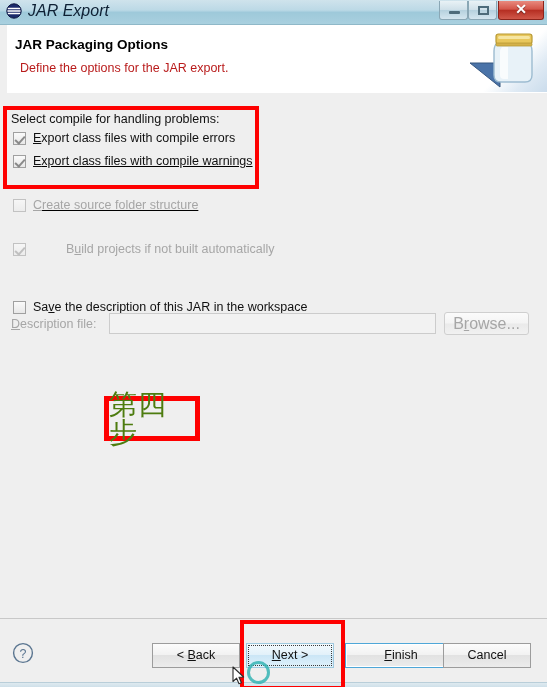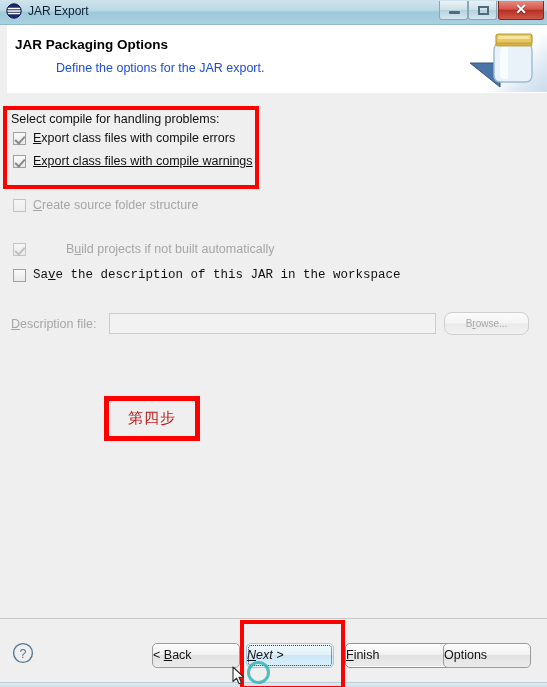--- a/index.html
+++ b/index.html
@@ -36,24 +36,25 @@
     left: 6px; top: 3px;
     display: flex;
     align-items: center;
     gap: 6px;
   }
   .eclipse-icon {
     width: 16px; height: 16px;
     display: block;
   }
   #window-title {
-    font-size: 12px;
+    font-size: 16px;
     color: #0d1f33;
     line-height: 16px;
     white-space: nowrap;
+    font-style: italic;
   }
 
   
   #win-controls {
     position: absolute;
     right: 3px; top: 1px;
     display: flex;
     align-items: flex-start;
   }
   .win-btn {
@@ -112,22 +113,21 @@
     position: absolute;
     left: 8px; top: 12px;
     font-size: 13.5px;
     font-weight: bold;
     color: #000000;
   }
   #header-desc {
     position: absolute;
     left: 13px; top: 36px;
     font-size: 12.5px;
-    color: #1d4ed8;
-    margin-left: 36px;
+    color: #b91c1c;
   }
   #header-banner {
     position: absolute;
     right: 0; top: 0;
     width: 92px; height: 67px;
     background: linear-gradient(135deg, #ffffff 0%, #ffffff 55%, #dfeaf4 75%, #c6d9ea 100%);
   }
 
   
   #body {
@@ -210,24 +210,24 @@
     font-size: 12px;
     color: #a6a6a6;
     padding: 0 4px;
     font-family: "Liberation Sans", sans-serif;
   }
   #browse-btn {
     width: 85px; height: 23px;
     margin-left: 8px;
     box-sizing: border-box;
     border: 1px solid #cfcfcf;
-    border-radius: 8px;
+    border-radius: 3px;
     background: linear-gradient(to bottom, #fbfbfb 0%, #f4f4f4 48%, #eaeaea 52%, #f1f1f1 100%);
     color: #a6a6a6;
-    font-size: 10px;
+    font-size: 16px;
     font-family: "Liberation Sans", sans-serif;
     text-align: center;
     line-height: 21px;
   }
 
   
   .redbox {
     position: absolute;
     border: 4px solid #fe0000;
     box-sizing: border-box;
@@ -241,22 +241,22 @@
     left: 104px; top: 396px;
     width: 96px; height: 45px;
     border: 5px solid #fe0000;
     box-sizing: border-box;
     background: transparent;
     display: flex;
     align-items: center;
     justify-content: center;
   }
   #step-text {
-    color: #b91c1c;
-    font-size: 15px;
+    color: #4d7c0f;
+    font-size: 28px;
     font-family: "DejaVu Sans", sans-serif;
     line-height: 1;
     letter-spacing: 1px;
   }
 
   
   #footer {
     position: absolute;
     left: 0; top: 618px;
     width: 547px; height: 69px;
@@ -277,36 +277,35 @@
     left: 12px; top: 642px;
     width: 22px; height: 22px;
   }
 
   .dlgbtn {
     position: absolute;
     top: 643px;
     height: 25px;
     box-sizing: border-box;
     border: 1px solid #9c9c9c;
-    border-radius: 5px;
+    border-radius: 0;
     background: linear-gradient(to bottom, #fcfcfc 0%, #f2f2f2 46%, #e2e2e2 50%, #ececec 100%);
     font-size: 12.5px;
     font-family: "Liberation Sans", sans-serif;
     color: #111111;
-    text-align: left;
+    text-align: center;
     line-height: 23px;
     cursor: default;
   }
   #btn-back   { left: 152px; width: 88px; }
   #btn-next   { left: 246px; width: 88px;
     background: linear-gradient(to bottom, #f3fafd 0%, #e2f1fa 46%, #cbe6f6 50%, #dff1fb 100%);
     border: 1px solid #9fc9de;
     outline: 1px dotted #3a3a3a;
     outline-offset: -3px;
-    font-style: italic;
   }
   #btn-finish { left: 345px; width: 112px;
     border: 1px solid #4fa7d8;
     box-shadow: inset 0 0 0 1px #ffffff;
   }
   #btn-cancel { left: 443px; width: 88px; }
 
   
   #spinner {
     position: absolute;
@@ -391,31 +390,31 @@
   <div class="row" style="left:13px; top:131px;">
     <span class="cb checked"></span>
     <span class="cb-label"><span class="mn">E</span><span>xport class files with compile errors</span></span>
   </div>
 
   <div class="row" style="left:13px; top:154px;text-decoration:underline;">
     <span class="cb checked"></span>
     <span class="cb-label"><span class="mn">E</span>xport class files with compile warnings</span>
   </div>
 
-  <div class="row" style="left:13px; top:198px;">
+  <div class="row" style="left:13px; top:198px;text-decoration:underline;">
     <span class="cb disabled"></span>
     <span class="cb-label disabled"><span class="mn">C</span>reate source folder structure</span>
   </div>
 
   <div class="row" style="left:13px; top:242px;gap:33px;">
     <span class="cb checked disabled"></span>
     <span class="cb-label disabled">B<span class="mn">u</span>ild projects if not built automatically</span>
   </div>
 
-  <div class="row" style="left:13px; top:268px;font-family:Liberation Mono, monospace;">
+  <div class="row" style="left:13px; top:300px;">
     <span class="cb"></span>
     <span class="cb-label">Sa<span class="mn">v</span>e the description of this JAR in the workspace</span>
   </div>
 
   <div id="descfile-row">
     <span id="descfile-label"><span class="mn">D</span>escription file:</span>
     <input id="descfile-input" type="text" disabled="" value="" placeholder="" style="">
     <div id="browse-btn">B<span class="mn">r</span>owse...</div>
   </div>
 
@@ -432,21 +431,21 @@
   <span id="help-btn">
     <svg width="22" height="22" viewBox="0 0 22 22">
       <circle cx="11" cy="11" r="9.4" fill="none" stroke="#5a7590" stroke-width="1.4"></circle>
       <text x="11" y="15.6" text-anchor="middle" font-size="12.5" font-family="Liberation Sans, sans-serif" fill="#5a7590">?</text>
     </svg>
   </span>
 
   <div class="dlgbtn" id="btn-back">&lt; <span class="mn">B</span>ack</div>
   <div class="dlgbtn" id="btn-next"><span class="mn">N</span>ext &gt;</div>
   <div class="dlgbtn" id="btn-finish"><span class="mn">F</span>inish</div>
-  <div class="dlgbtn" id="btn-cancel">Options</div>
+  <div class="dlgbtn" id="btn-cancel">Cancel</div>
 
   <div class="redbox" id="redbox-next"></div>
 
   <div id="spinner"></div>
 
   <span id="cursor">
     <svg width="13" height="20" viewBox="0 0 13 20">
       <path d="M1 1 L1 15.5 L4.6 12.2 L7 17.8 L9.4 16.7 L7 11.3 L11.6 11 Z" fill="#ffffff" stroke="#2b2b2b" stroke-width="1.1" stroke-linejoin="round"></path>
     </svg>
   </span>

